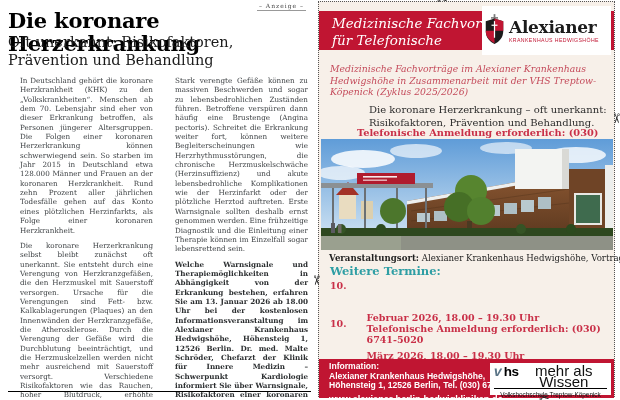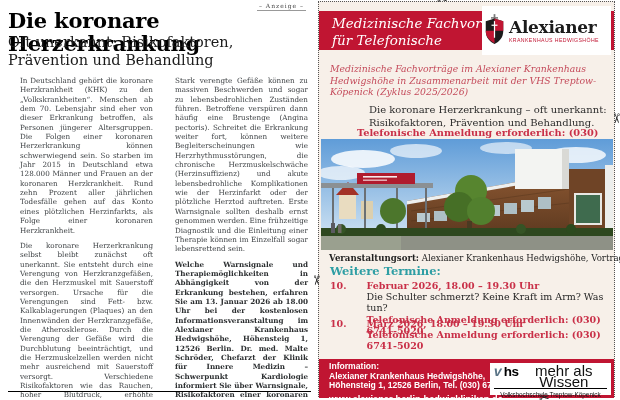--- a/index.html
+++ b/index.html
@@ -49,21 +49,21 @@
   .event-phone{position:absolute;left:38px;top:125px;font-size:9.8px;font-weight:bold;}
 
   .photo{position:absolute;left:2px;top:137px;width:292px;height:111px;}
 
   .venue{position:absolute;left:10px;top:251px;width:282px;font-size:8.6px;color:#1f1f1f;white-space:nowrap;}
   .more-title{position:absolute;left:11px;top:262px;font-size:11.5px;font-weight:600;}
   .termin{position:absolute;left:11px;width:280px;display:flex;
           font-size:9.5px;line-height:11.2px;gap:20px;}
   .t1{top:278px;} .t2{top:316px;}
   .termin .num{width:17px;font-weight:bold;}
-  .termin .t-date{font-weight:bold;}
+  .termin .t-date{font-weight:bold;margin-top:32px;}
   .termin .t-title{color:#262626;}
   .termin .t-phone{font-weight:bold;}
 
   .info-footer{position:absolute;left:0;top:357px;width:100%;height:39px;
                color:#fff;font-family:"Liberation Sans",sans-serif;font-weight:bold;
                font-size:8.6px;line-height:9.6px;padding:3px 0 0 10px;box-sizing:border-box;}
   .info-footer .url{font-size:9.2px;margin-top:4px;}
   .vhs-box{position:absolute;right:3px;top:361px;width:121px;height:32px;background:#fff;
            z-index:2;padding:2px 4px 0;box-sizing:border-box;text-align:center;
            font-family:"Liberation Sans",sans-serif;}
@@ -204,21 +204,20 @@
   <div class="venue">
     <b>Veranstaltungsort:</b><span> Alexianer Krankenhaus Hedwigshöhe, Vortragssaal (Villa, 2. OG)</span>
   </div>
 
   <div class="more-title" style="color:#2f9ea4;">Weitere Termine:</div>
 
   <div class="termin t1">
     <div class="num" style="color:#c93048;">10.</div>
     <div>
       <div class="t-date" style="color:#c93048;">Februar 2026, 18.00 – 19.30 Uhr</div>
-      <div class="t-title">Die Schulter schmerzt? Keine Kraft im Arm? Was tun?</div>
       <div class="t-phone" style="color:#c93048;">Telefonische Anmeldung erforderlich: (030) 6741-5020</div>
     </div>
   </div>
 
   <div class="termin t2">
     <div class="num" style="color:#c93048;">10.</div>
     <div>
       <div class="t-date" style="color:#c93048;">März 2026, 18.00 – 19.30 Uhr</div>
       <div class="t-phone" style="color:#c93048;">Telefonische Anmeldung erforderlich: (030) 6741-5020</div>
     </div>

